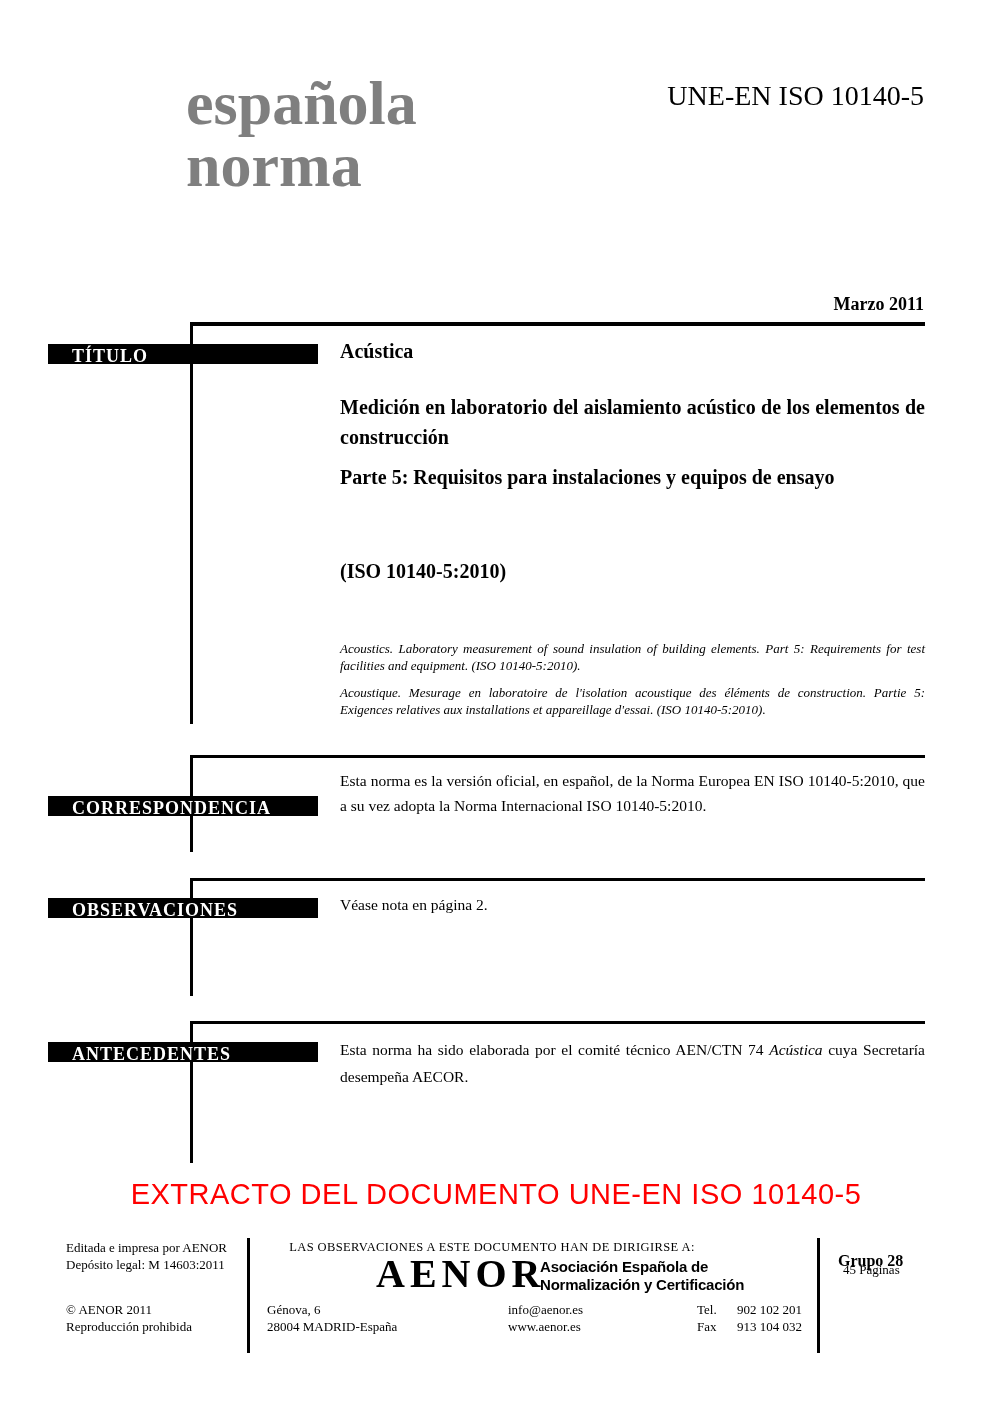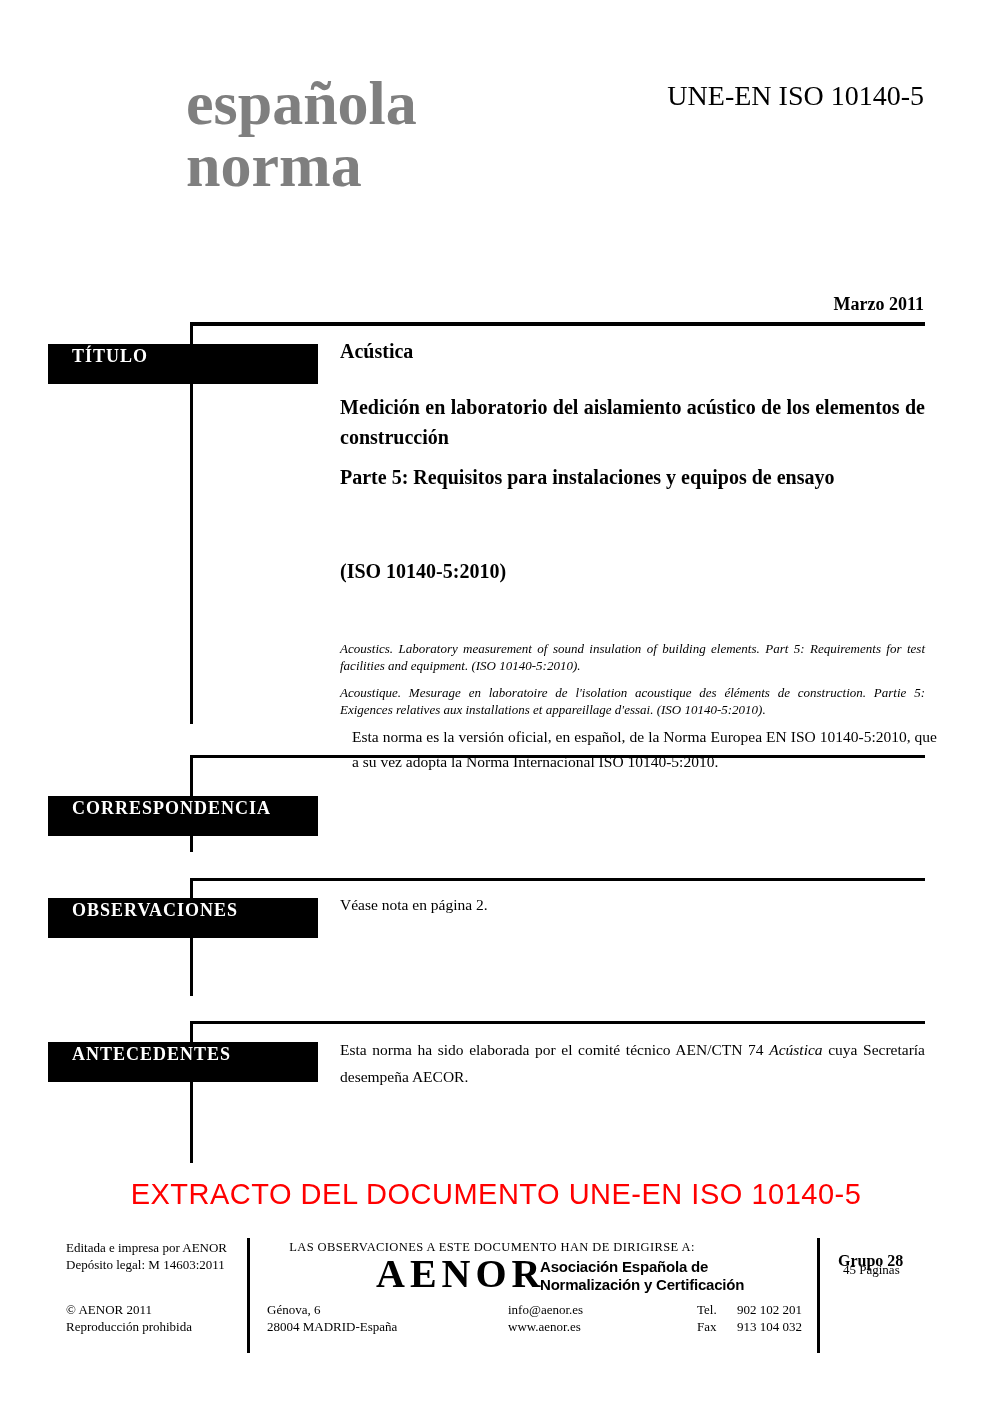--- a/index.html
+++ b/index.html
@@ -28,21 +28,21 @@
   .date {
     position: absolute; right: 68px; top: 294px;
     font-weight: bold; font-size: 18px;
   }
   
   .hline { position: absolute; background: #000; height: 3px; left: 190px; right: 67px; }
   .vline { position: absolute; background: #000; width: 3px; left: 190px; }
   .hline.thick { height: 4px; }
   
   .bar {
-    position: absolute; left: 48px; width: 270px; height: 40px;
+    position: absolute; left: 48px; width: 270px; height: 20px;
     background: #000; color: #fff;
     font-weight: bold; font-size: 18px; line-height: 24px;
     padding-left: 24px; letter-spacing: 1px;
   }
   
   .content { position: absolute; left: 340px; width: 585px; }
   .t-bold { font-weight: bold; font-size: 20px; }
   .t-par { font-weight: bold; font-size: 20px; line-height: 30px; text-align: justify; }
   .t-lang { font-style: italic; font-size: 13px; line-height: 17px; text-align: justify; }
   .t-body { font-size: 15.5px; line-height: 25px; text-align: justify; }
@@ -99,21 +99,21 @@
   <div class="content t-bold" style="top:466px;">Parte 5: Requisitos para instalaciones y equipos de ensayo</div>
   <div class="content t-bold" style="top:546px;margin-top:14px;">(ISO 10140-5:2010)</div>
   <div class="content t-lang" style="top:640px;">Acoustics. Laboratory measurement of sound insulation of building elements. Part 5: Requirements for test facilities and equipment. (ISO 10140-5:2010).</div>
   <div class="content t-lang" style="top:684px;">Acoustique. Mesurage en laboratoire de l'isolation acoustique des éléments de construction. Partie 5: Exigences relatives aux installations et appareillage d'essai. (ISO 10140-5:2010).</div>
 
   <div class="hline" style="top:755px;"></div>
   <div class="vline" style="top:755px; height:97px;"></div>
   <div class="bar" style="top:796px;">
     <span>CORRESPONDENCIA</span>
   </div>
-  <div class="content t-body" style="top:724px;margin-left:12px;">Esta norma es la versión oficial, en español, de la Norma Europea EN ISO 10140-5:2010, que a su vez adopta la Norma Internacional ISO 10140-5:2010.</div>
+  <div class="content t-body" style="top:768px;">Esta norma es la versión oficial, en español, de la Norma Europea EN ISO 10140-5:2010, que a su vez adopta la Norma Internacional ISO 10140-5:2010.</div>
 
   <div class="hline" style="top:878px;"></div>
   <div class="vline" style="top:878px; height:118px;"></div>
   <div class="bar" style="top:898px;">
     <span>OBSERVACIONES</span>
   </div>
   <div class="content t-body" style="top:892px;">Véase nota en página 2.</div>
 
   <div class="hline" style="top:1021px;"></div>
   <div class="vline" style="top:1021px; height:142px;"></div>

